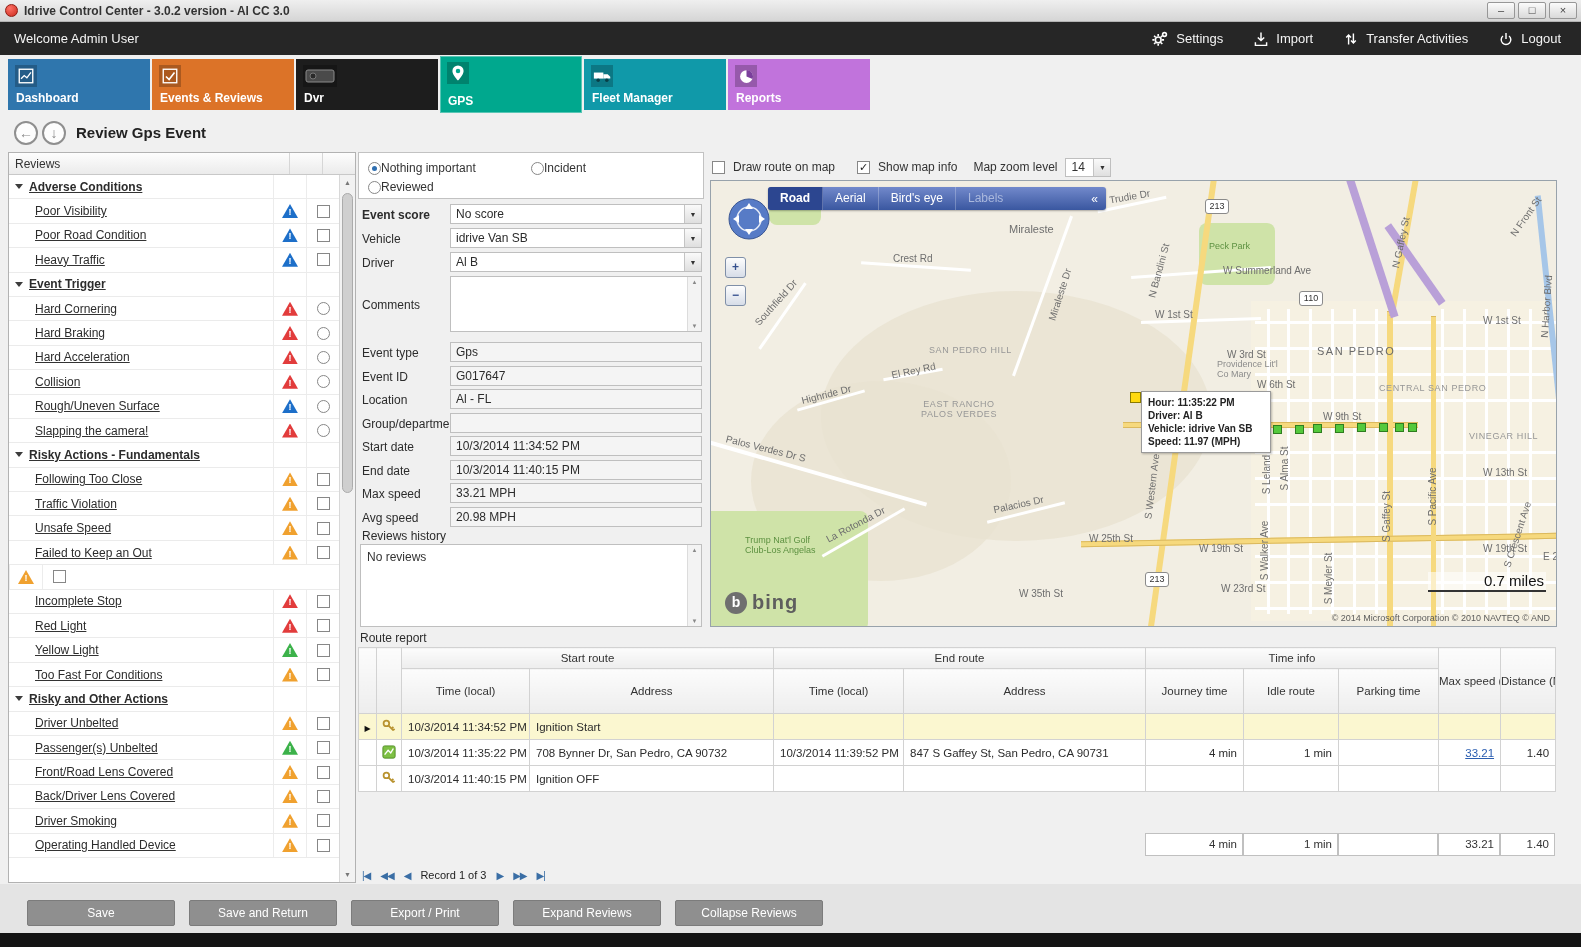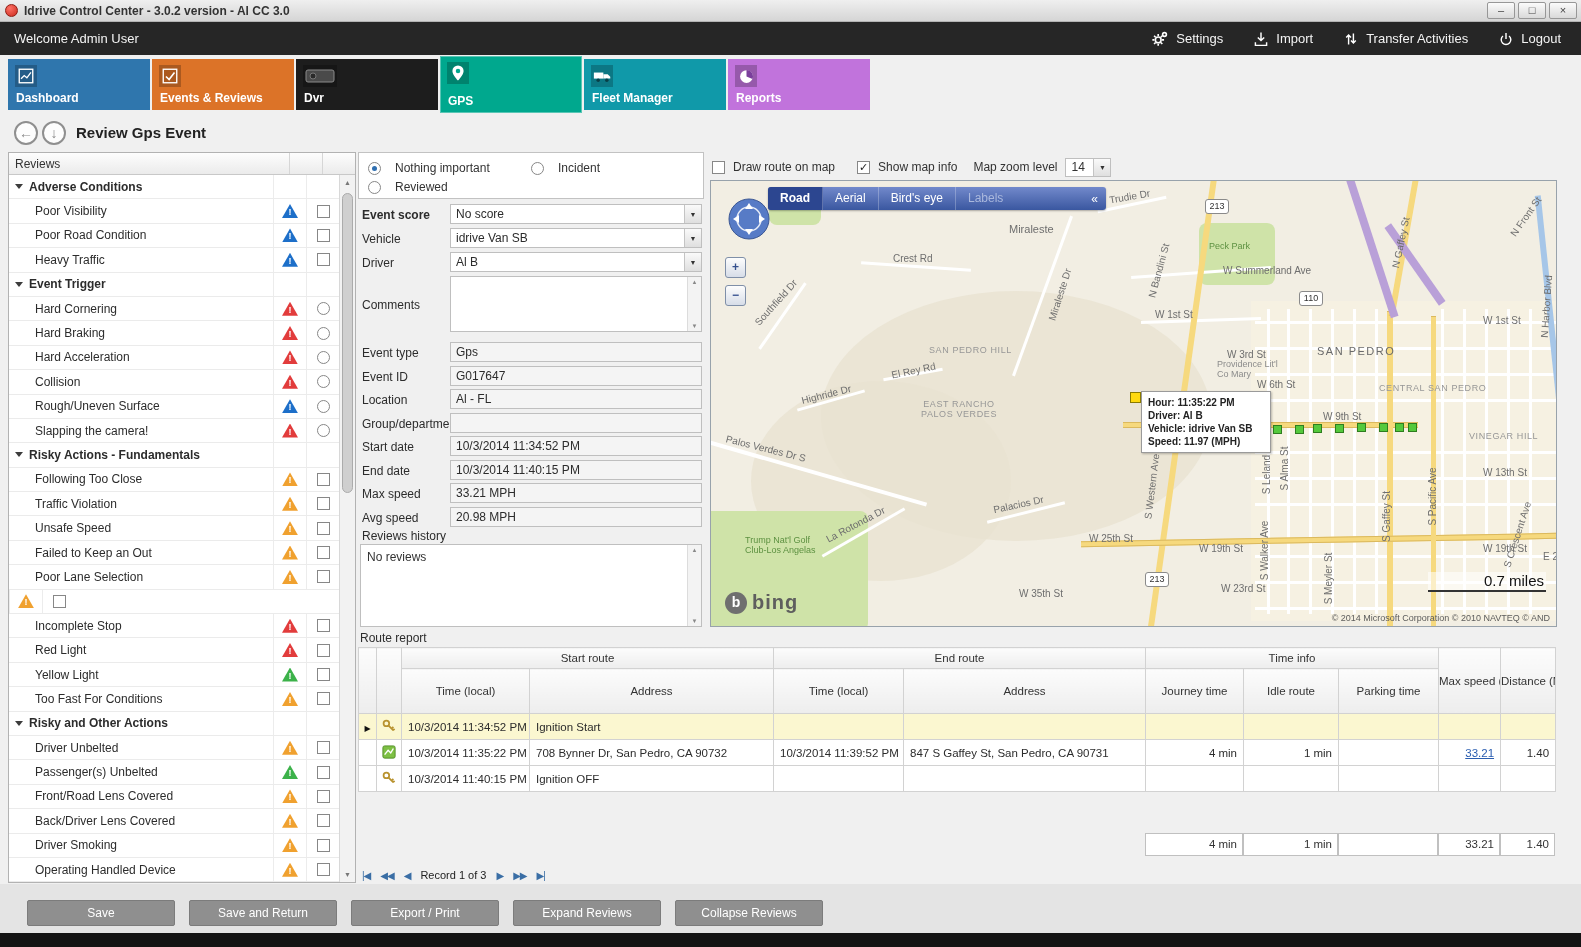--- a/index.html
+++ b/index.html
@@ -41,21 +41,21 @@
   .page-title { position:absolute; left:76px; top:9px; font-size:15px; font-weight:bold; color:#222; }
 
   
   .reviews-panel { position:absolute; left:8px; top:152px; width:348px; height:731px;
     background:#fff; border:1px solid #b2b2b2; }
   .reviews-header { height:22px; background:linear-gradient(#fdfdfd,#ebebeb);
     border-bottom:1px solid #c8c8c8; display:flex; }
   .reviews-header .h-label { flex:1; padding:4px 6px 0; font-size:12px; color:#333; }
   .reviews-header .h-col { width:33px; border-left:1px solid #d6d6d6; }
   .reviews-body { position:absolute; left:0; top:22px; right:16px; bottom:0; overflow:hidden; }
-  .rrow { height:24.4px; display:flex; align-items:center; border-bottom:1px solid #ebebeb; }
+  .rrow { height:24.4px; display:flex; align-items:center; border-bottom:1px solid #ebebeb;text-decoration:underline; }
   .rrow .r-label { flex:1; padding-left:26px; font-size:12px; color:#2c2c2c;
     white-space:nowrap; overflow:hidden; align-self:stretch; display:flex; align-items:center; }
   .rrow.group .r-label { padding-left:6px; font-weight:bold; }
   .exp { width:0; height:0; border-left:4px solid transparent; border-right:4px solid transparent;
     border-top:5px solid #3c3c3c; margin-right:6px; }
   .r-c { width:33px; align-self:stretch; display:flex; align-items:center; justify-content:center;
     border-left:1px solid #ececec; }
   .tri { position:relative; width:16px; height:14px; clip-path:polygon(50% 0,100% 100%,0 100%); }
   .tri::after { content:"!"; position:absolute; left:0; right:0; bottom:-1px; text-align:center;
     color:#fff; font-size:9px; font-weight:bold; line-height:14px; }
@@ -66,21 +66,21 @@
   .radio.sel::after { content:""; width:5px; height:5px; border-radius:50%; background:#2f6fb0; }
   .v-scroll { position:absolute; right:0; top:22px; bottom:0; width:16px; background:#f2f2f2; border-left:1px solid #d8d8d8; }
   .v-scroll .sb-arrow { height:15px; text-align:center; font-size:7px; color:#777; line-height:15px; cursor:pointer; }
   .v-scroll .sb-down { position:absolute; bottom:0; left:0; right:0; }
   .v-scroll .thumb { position:absolute; left:2px; right:2px; top:18px; height:300px;
     background:#cfcfcf; border:1px solid #ababab; border-radius:6px; cursor:pointer; }
 
   
   .form-panel { position:absolute; left:358px; top:152px; width:347px; height:731px; }
   .radio-box { position:absolute; left:0; top:0; width:346px; height:47px; background:#fff; border:1px solid #c2c2c2; }
-  .rb-item { position:absolute; display:flex; align-items:center; gap:14px; font-size:12px; }
+  .rb-item { position:absolute; display:flex; align-items:center; gap:0; font-size:12px; }
   .f-label { position:absolute; left:4px; font-size:12px; color:#2c2c2c; }
   .f-label.bold { font-weight:bold; }
   .field { position:absolute; left:92px; width:252px; height:20px; background:#f4f4f4;
     border:1px solid #bfbfbf; font-size:12px; color:#2c2c2c; padding:2px 5px; overflow:hidden; white-space:nowrap; }
   .field.white { background:#fff; }
   .select { display:flex; align-items:center; padding:0 0 0 5px; cursor:pointer; }
   .select .val { flex:1; }
   .dd-btn { width:17px; align-self:stretch; border-left:1px solid #c4c4c4;
     background:linear-gradient(#fafafa,#dfdfdf); display:flex; align-items:center; justify-content:center;
     font-size:7px; color:#333; }
@@ -422,29 +422,20 @@
         <span class="r-label">Unsafe Speed</span>
         <span class="r-c">
           <span class="tri" style="background: rgb(240, 161, 47);"></span>
         </span>
         <span class="r-c">
           <span class="cb"></span>
         </span>
       </div>
     <div class="rrow">
         <span class="r-label">Failed to Keep an Out</span>
-        <span class="r-c">
-          <span class="tri" style="background: rgb(240, 161, 47);"></span>
-        </span>
-        <span class="r-c">
-          <span class="cb"></span>
-        </span>
-      </div>
-    <div class="rrow">
-        <span class="r-label">Poor Lane Selection</span>
         <span class="r-c">
           <span class="tri" style="background: rgb(240, 161, 47);"></span>
         </span>
         <span class="r-c">
           <span class="cb"></span>
         </span>
       </div>
     <div class="rrow">
         <span class="r-c">
           <span class="tri" style="background: rgb(240, 161, 47);"></span>

